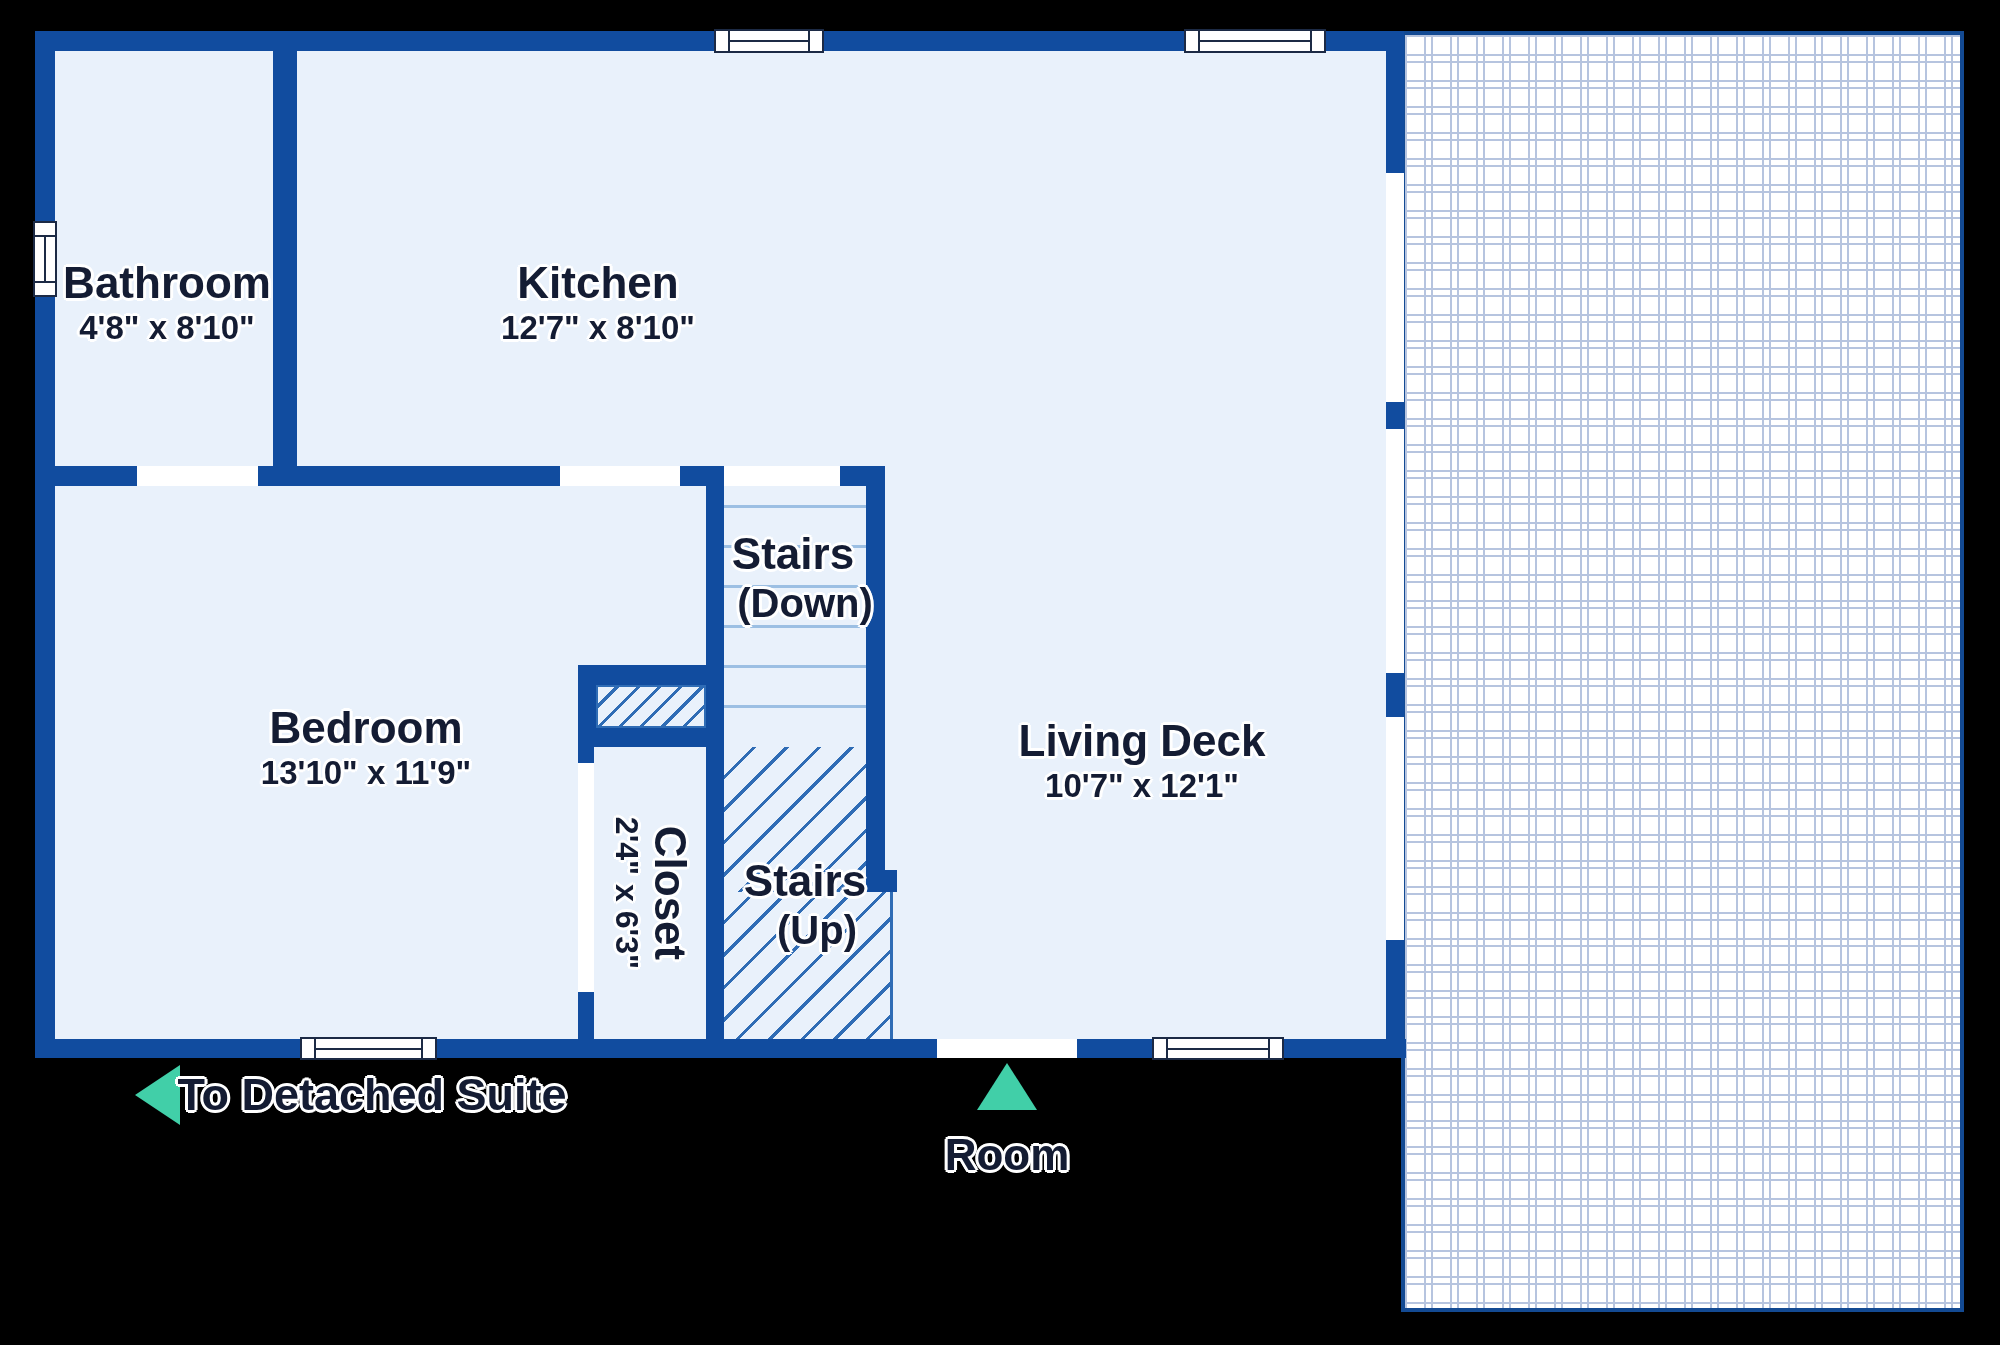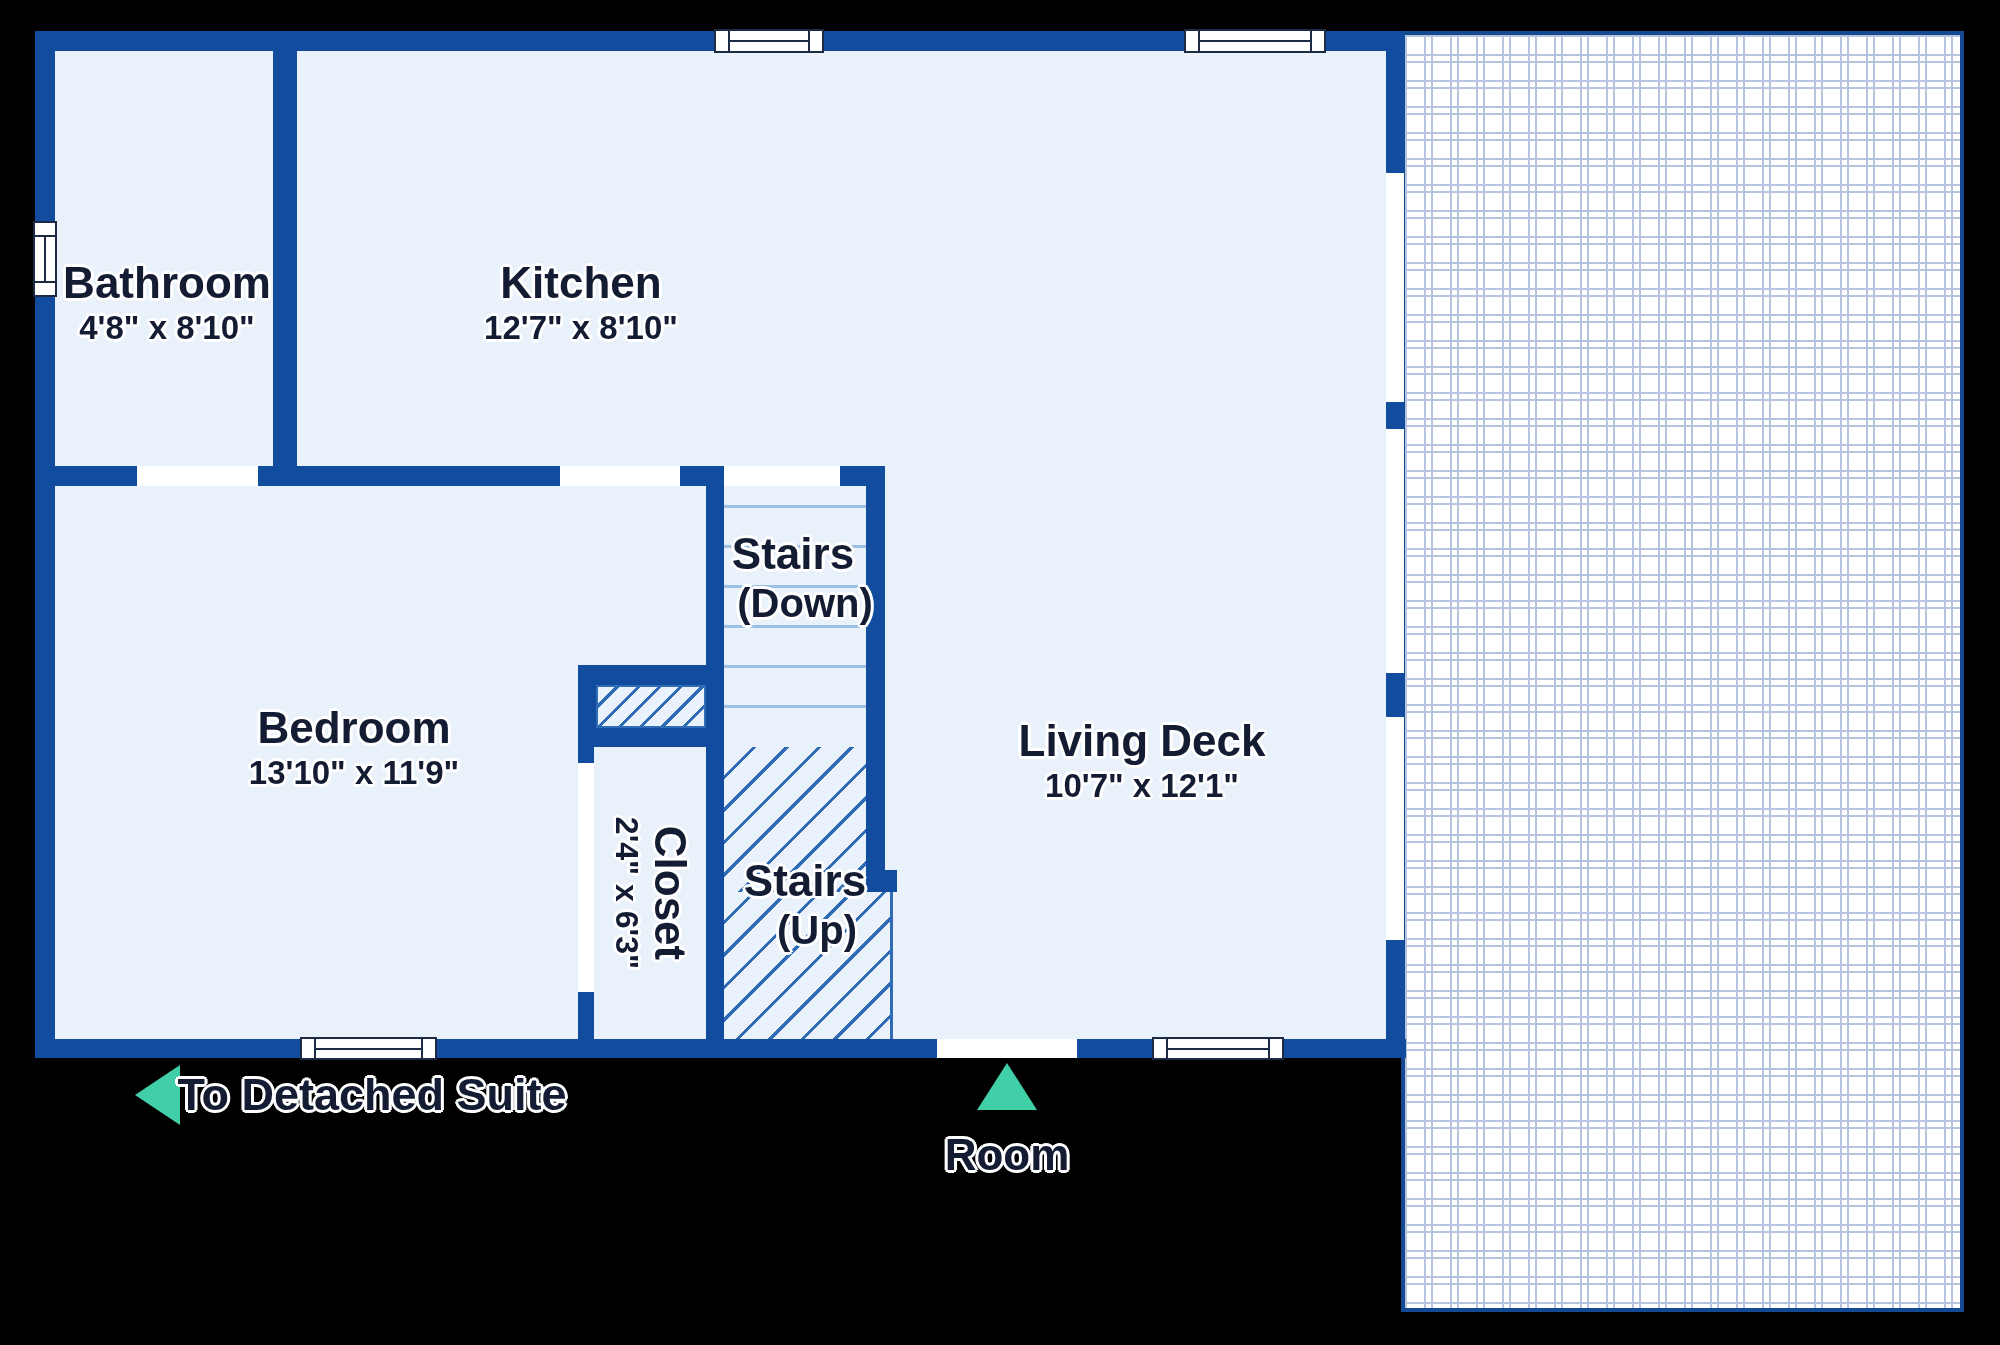--- a/index.html
+++ b/index.html
@@ -153,29 +153,29 @@
   <div class="window" style="left:1152px;top:1037px;width:132px;height:23px">
     <div class="mid-h"></div>
     <div class="cap-l"></div>
     <div class="cap-r"></div>
   </div>
 
   <div class="label" style="left:167px;top:303px">
     <div class="t">Bathroom</div>
     <div class="d">4'8" x 8'10"</div>
   </div>
-  <div class="label" style="left:581px;top:303px">
+  <div class="label" style="left:598px;top:303px">
     <div class="t">Kitchen</div>
     <div class="d">12'7" x 8'10"</div>
   </div>
   <div class="label" style="left:793px;top:578px">
     <div class="t">Stairs</div>
     <div class="d2">(Down)</div>
   </div>
-  <div class="label" style="left:354px;top:748px">
+  <div class="label" style="left:366px;top:748px">
     <div class="t">Bedroom</div>
     <div class="d">13'10" x 11'9"</div>
   </div>
   <div class="label rot" style="left:652px;top:893px">
     <div class="t">Closet</div>
     <div class="d">2'4" x 6'3"</div>
   </div>
   <div class="label" style="left:805px;top:905px">
     <div class="t">Stairs</div>
     <div class="d2">(Up)</div>

